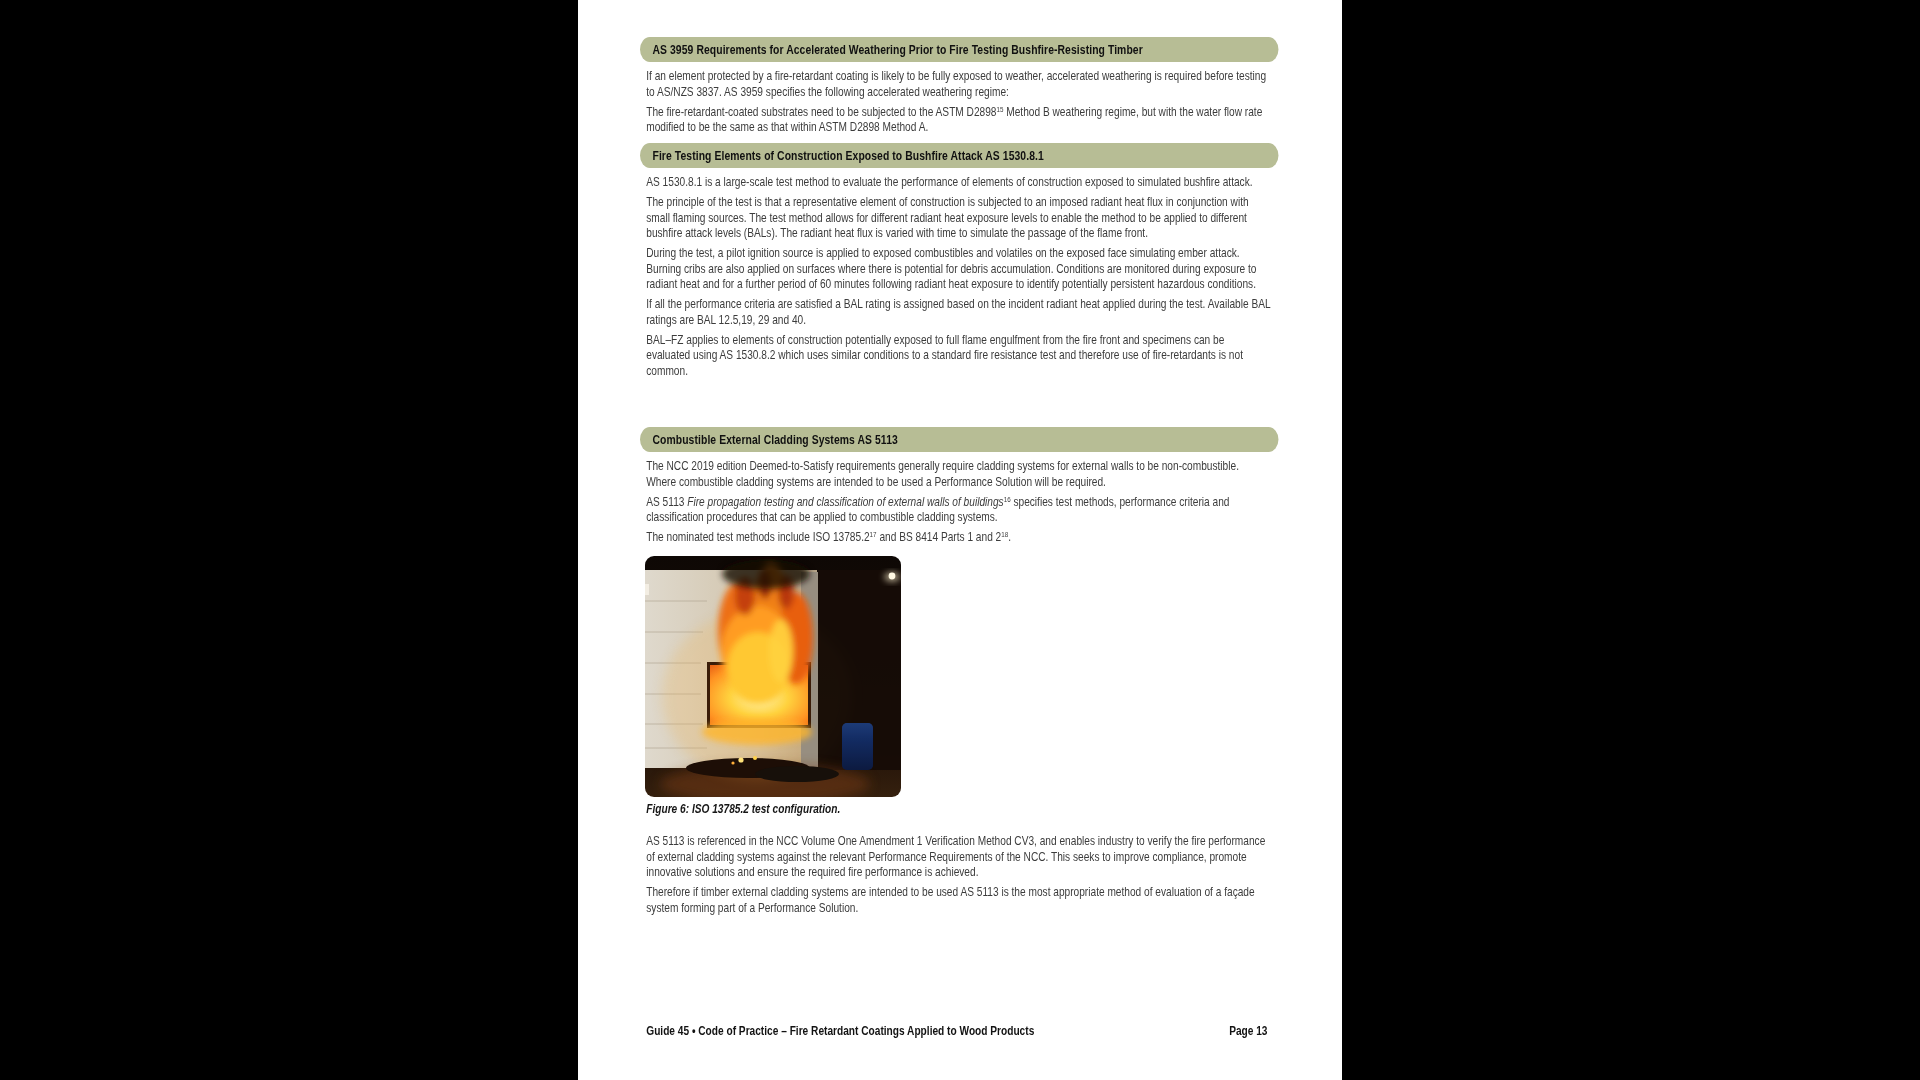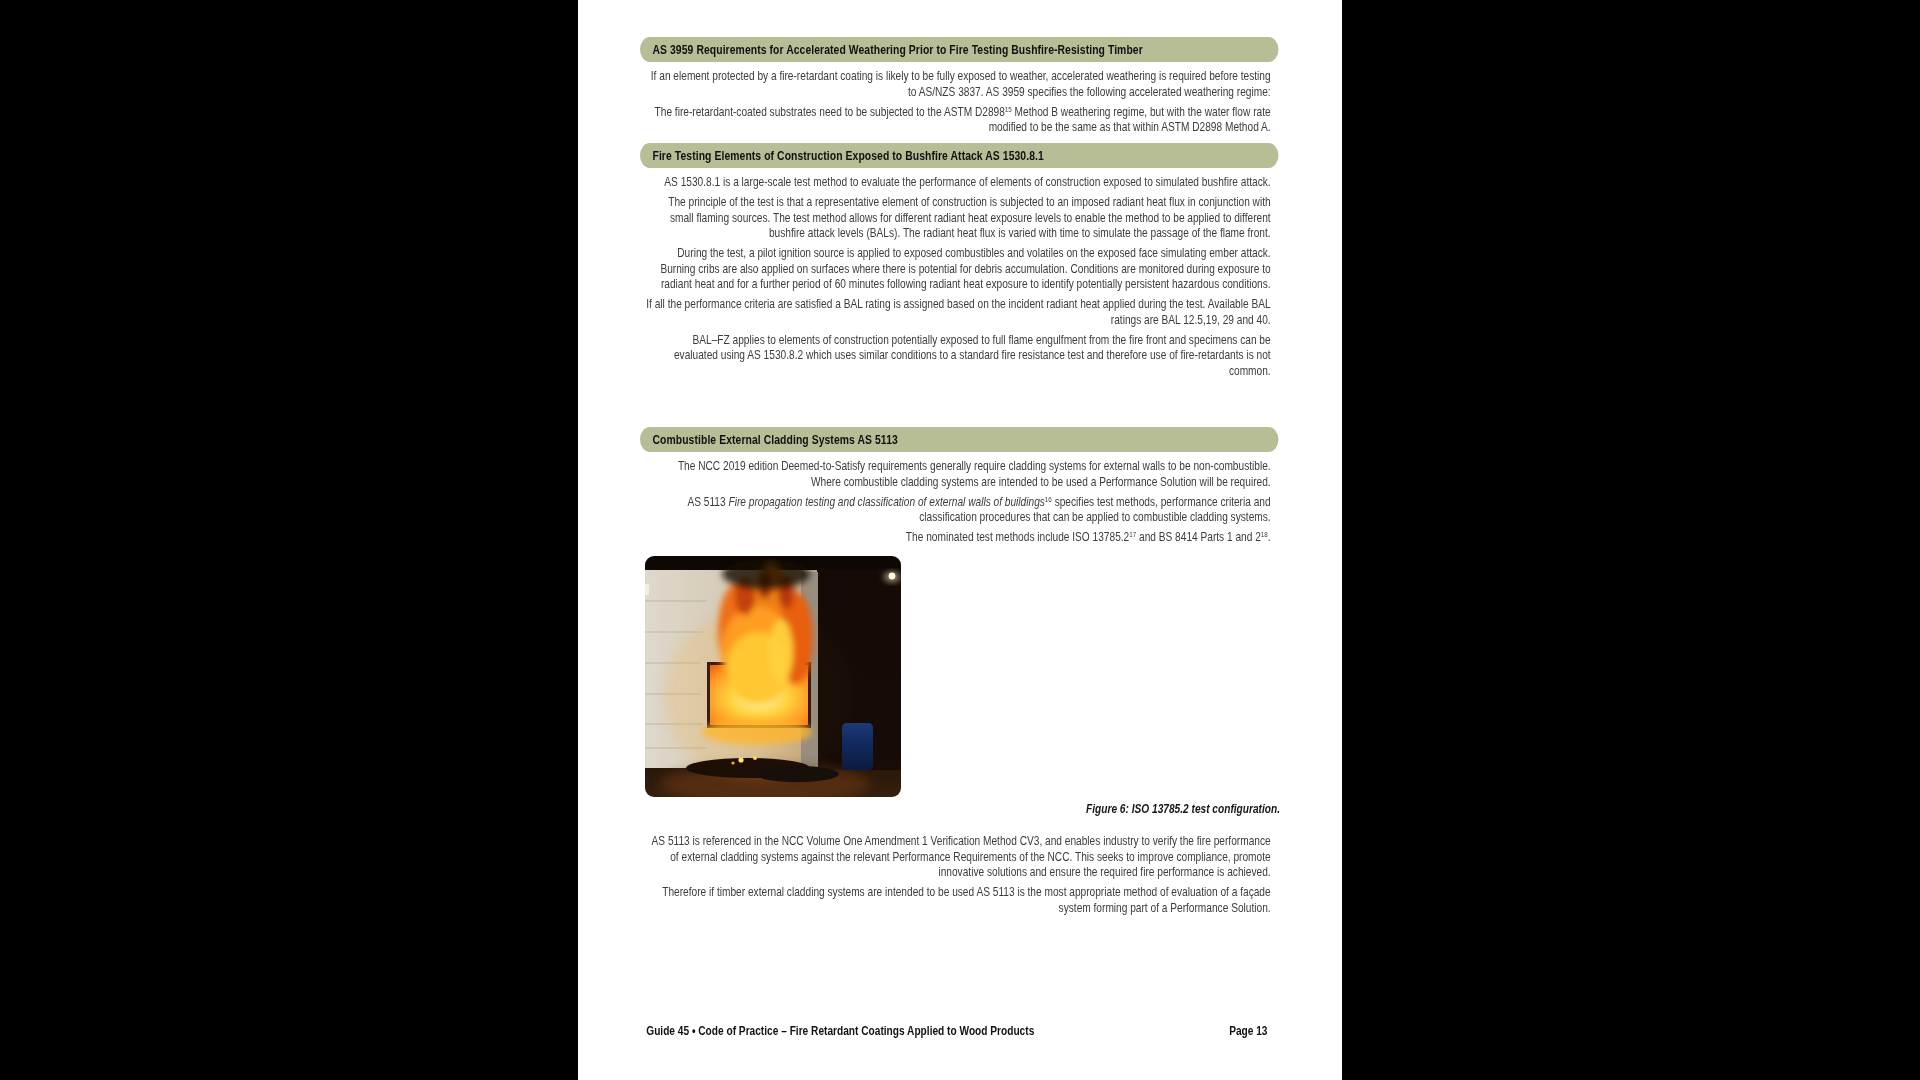--- a/index.html
+++ b/index.html
@@ -5,21 +5,21 @@
   :root{
     --canvas:#000000;
     --paper:#ffffff;
     --bar:#b7bd95;
     --heading-ink:#101010;
     --ink:#3c3c3c;
   }
   *{box-sizing:border-box;margin:0;padding:0;}
   html,body{width:1920px;height:1080px;overflow:hidden;}
   body{background:var(--canvas);font-family:"Liberation Sans","DejaVu Sans",sans-serif;}
-  .stage{position:relative;width:1920px;height:1080px;background:var(--canvas);text-align:right;}
+  .stage{position:relative;width:1920px;height:1080px;background:var(--canvas);}
   .paper{position:absolute;left:578px;top:0;width:764px;height:1080px;background:var(--paper);}
   
   .condensed{position:absolute;left:62px;width:820px;transform:scaleX(0.7805);transform-origin:0 0;}
   .sec0{top:37px;} .sec1{top:143px;} .sec2{top:427px;}
   .caption-block{top:801px;} .closing-block{top:833px;} .footer-block{top:1023px;}
   .bar{
     height:25px;width:818px;background:var(--bar);border-radius:12.5px;
     display:flex;align-items:center;padding:0 16px;margin-bottom:6px;
   }
   .bar-label{font-size:13.3px;font-weight:bold;color:var(--heading-ink);white-space:nowrap;letter-spacing:0.1px;}

